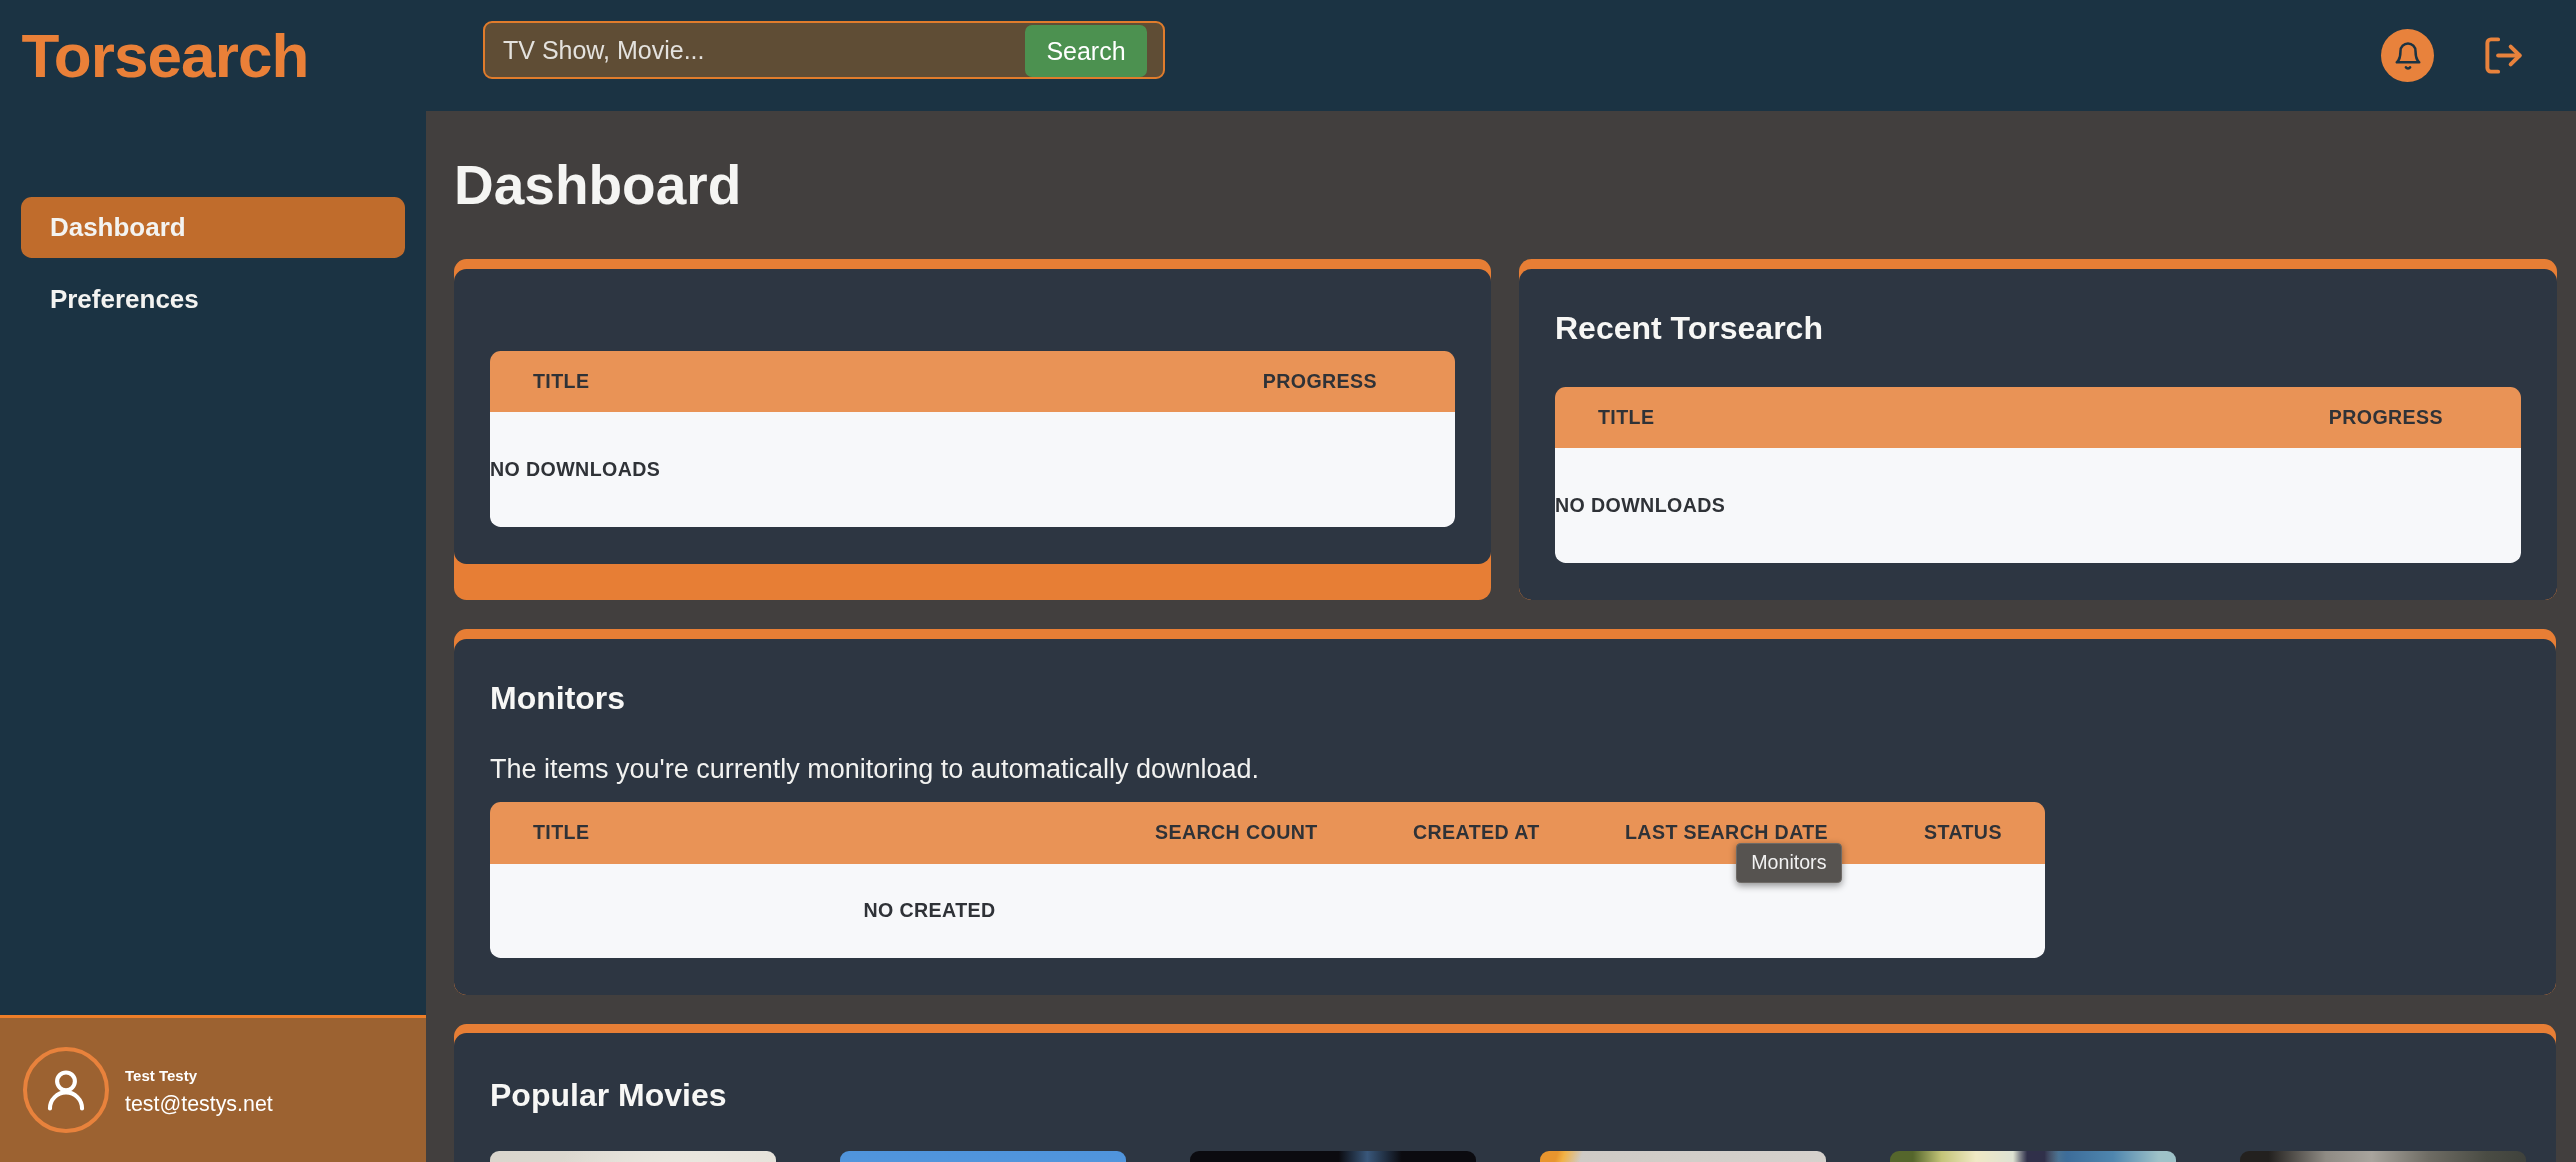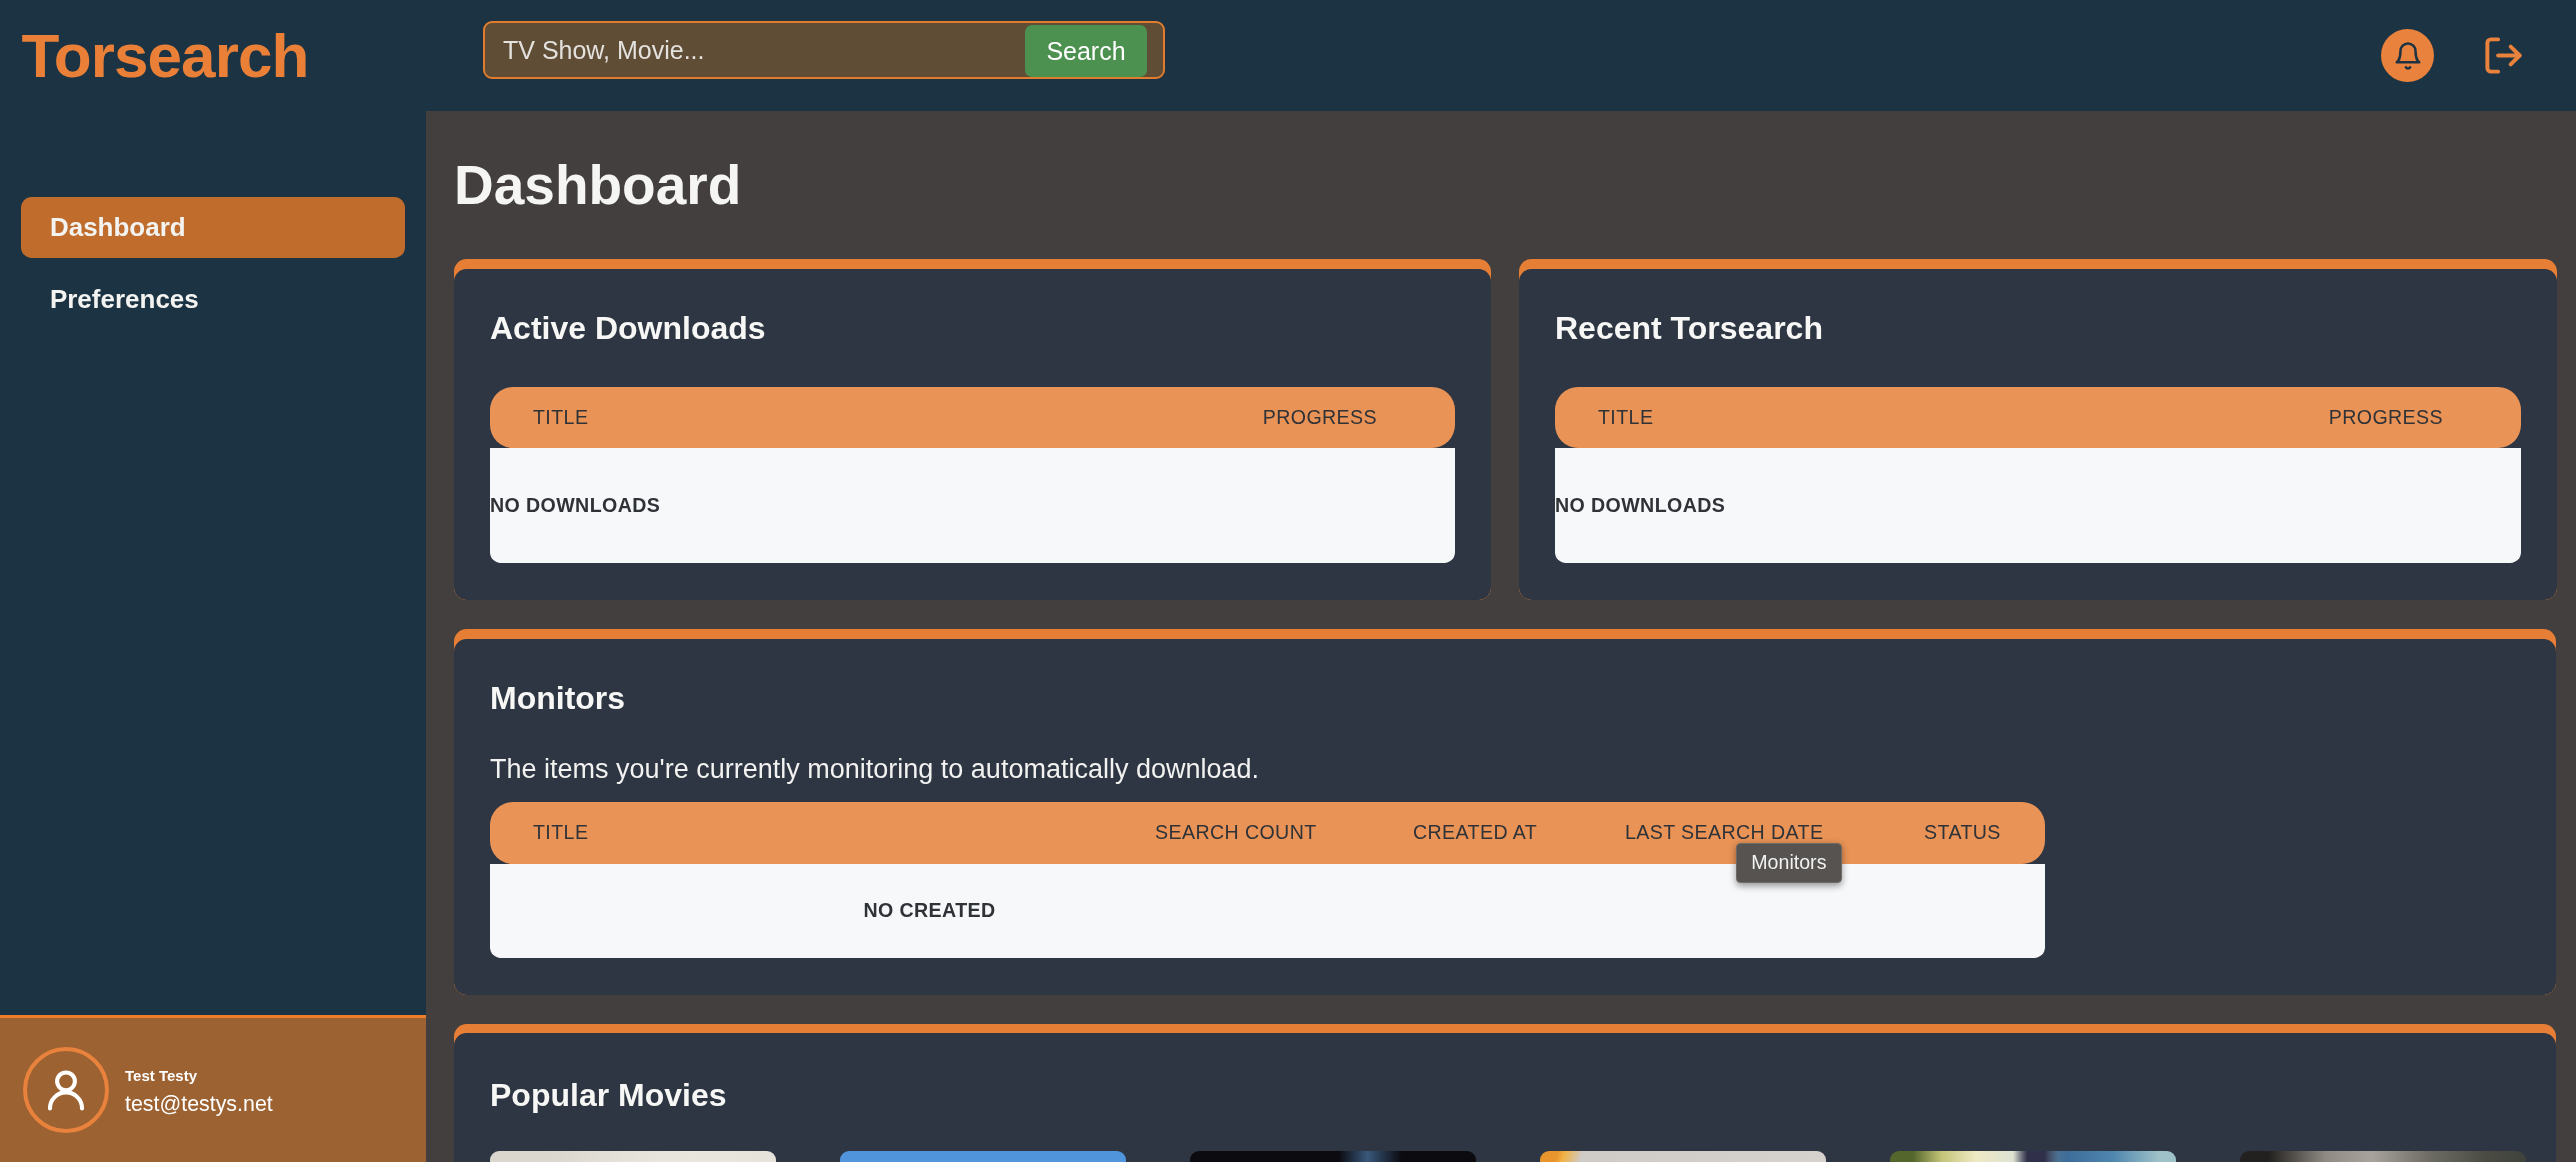--- a/index.html
+++ b/index.html
@@ -82,21 +82,21 @@
     background:#e77e35;border-radius:12.5px;padding-top:9.8px;overflow:hidden;
   }
   .card-inner{
     background:#2d3642;border-radius:12.5px;padding:41px 36px 37px 36px;
   }
   .card-title{font-size:32px;font-weight:700;color:#f7f7f5;line-height:36px;}
   .card-desc{margin-top:37px;font-size:27px;font-weight:400;color:#f2f2f0;line-height:32px;}
   .tbl{border-radius:10.7px;overflow:hidden;margin-top:41px;}
   .tbl-head{
     background:#e99356;height:61px;display:flex;align-items:center;
-    color:#2f3237;font-size:19.6px;font-weight:400;letter-spacing:0.4px;border-radius:23px;
+    color:#2f3237;font-size:19.6px;font-weight:700;letter-spacing:0.4px;
   }
   .tbl-body{
     background:#f7f8fa;height:115px;display:flex;align-items:center;
     color:#2f3237;font-size:19.6px;font-weight:600;letter-spacing:0.4px;
   }
   .dl-head{justify-content:space-between;padding:0 78px 0 43px;}
   
   .mon-card{margin-top:29px;}
   .mon-tbl{width:1555px;margin-top:17px;}
   .mon-head{display:grid;grid-template-columns:665px 258px 212px 299px auto;align-items:center;height:62px;}
@@ -205,21 +205,20 @@
   </div>
 </div>
 
 <div class="main">
   <h1 class="page-title">Dashboard</h1>
 
   <div class="cards-row">
 
     <div class="card">
       <div class="card-inner">
-        <div class="card-title">Active Downloads</div>
         <div class="tbl">
           <div class="tbl-head dl-head">
             <span>TITLE</span>
             <span>PROGRESS</span>
           </div>
           <div class="tbl-body">
             <span>NO DOWNLOADS</span>
           </div>
         </div>
       </div>

